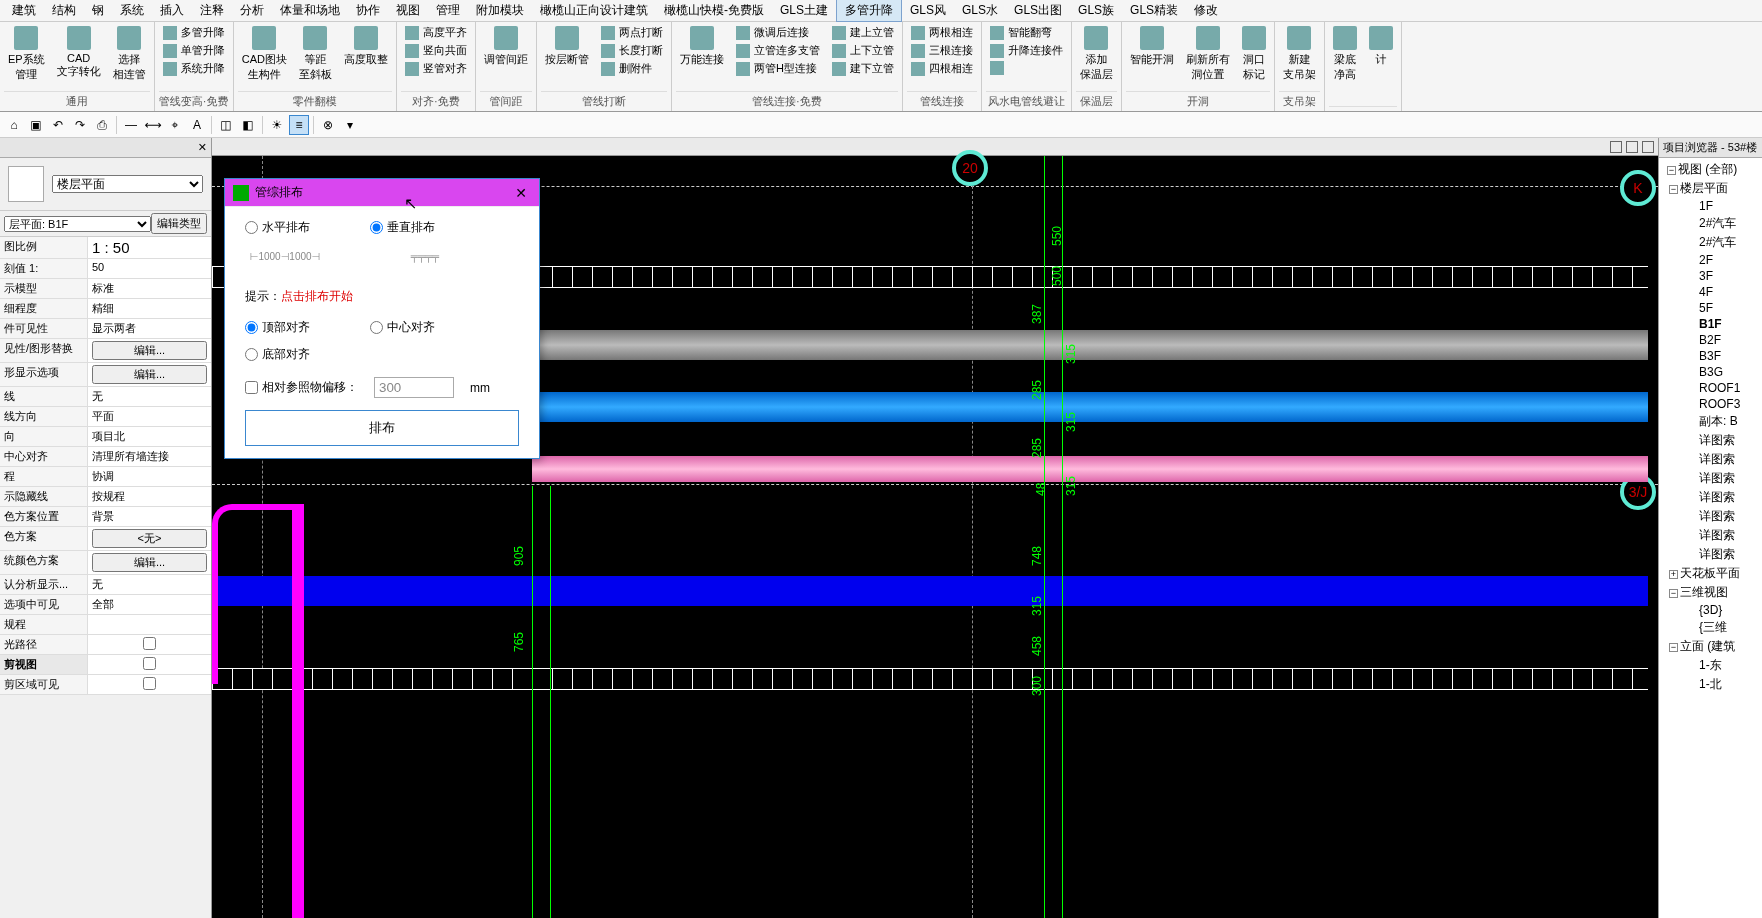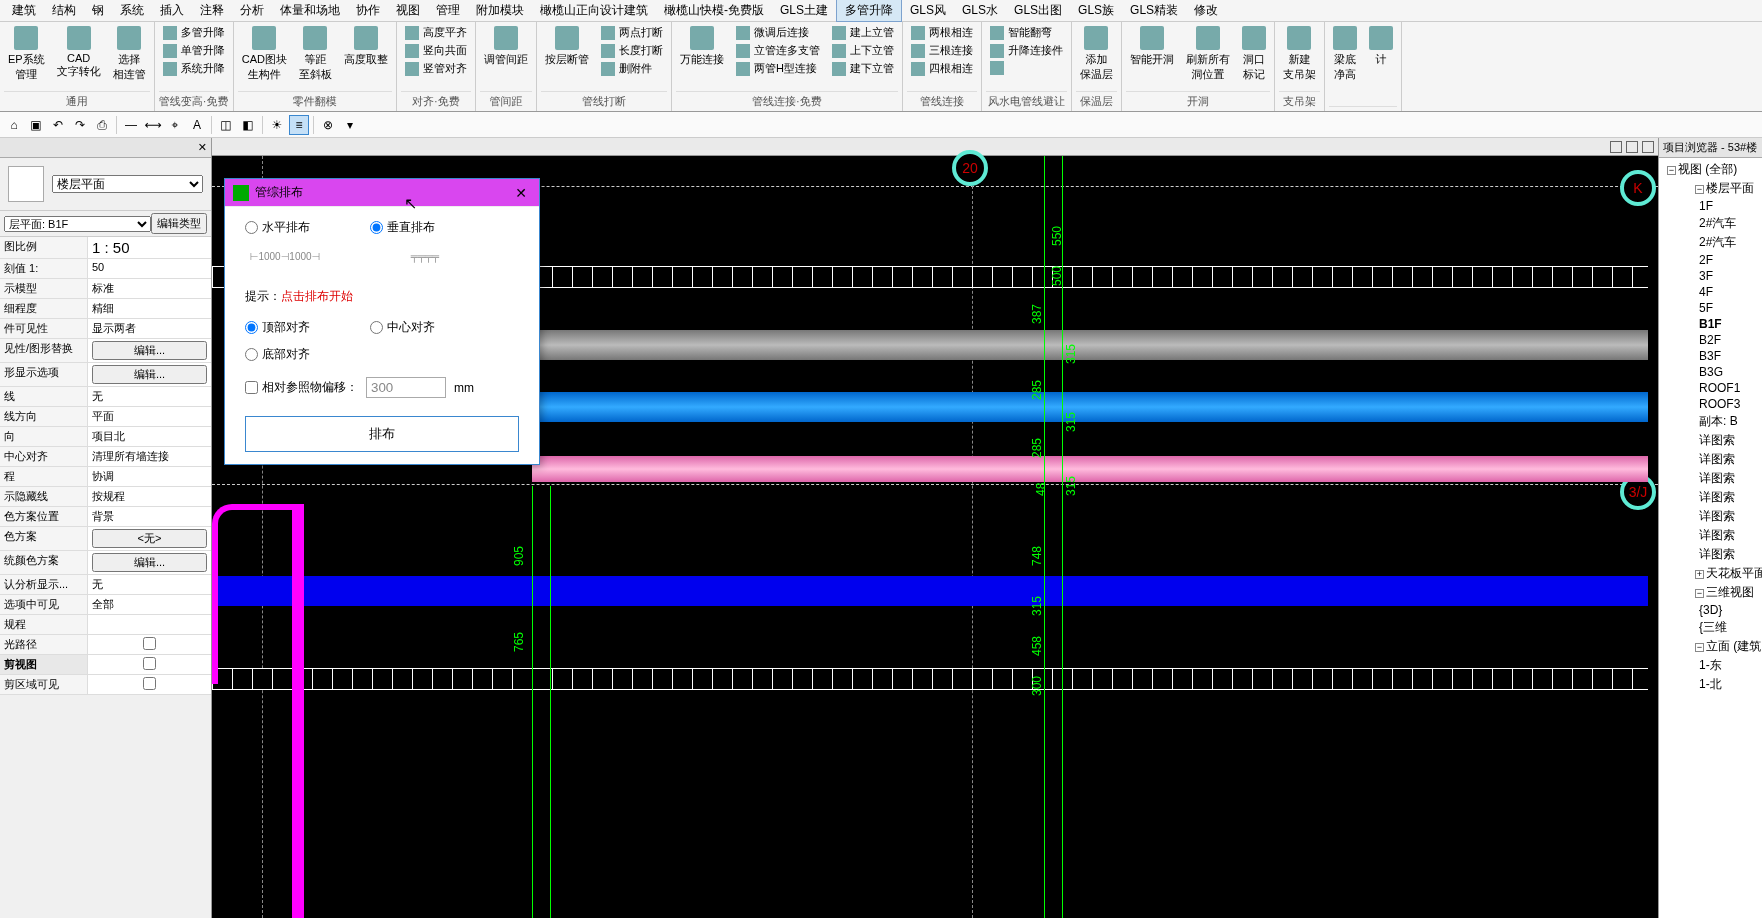--- a/index.html
+++ b/index.html
@@ -69,39 +69,39 @@
 .dim { position:absolute; color:#0f0; font-size:12px; }
 .dim.v { transform:rotate(-90deg); transform-origin:left top; }
 .gline-v { position:absolute; top:0; bottom:0; border-left:1px solid #0f0; }
 .gline-v2 { position:absolute; top:0; bottom:0; border-left:1px dashed #888; }
 
 .panel-right { width: 104px; background:#fff; border-left:1px solid #999; font-size:12px; overflow:hidden; }
 .panel-right .hdr { background:#e5e5e5; padding:2px 4px; font-size:11px; border-bottom:1px solid #aaa; white-space:nowrap; }
 .tree { padding:2px 0; }
 .tree .node { padding:1px 2px 1px 14px; white-space:nowrap; cursor:pointer; }
 .tree .node.l1 { padding-left:8px; }
-.tree .node.l2 { padding-left:36px; }
+.tree .node.l2 { padding-left:10px; }
 .tree .node.l3 { padding-left:40px; }
 .tree .node.sel { font-weight:bold; }
 .tree .exp { display:inline-block; width:9px; height:9px; border:1px solid #888; text-align:center; line-height:7px; font-size:9px; margin-right:2px; }
 
 
 .dialog { position:absolute; left:224px; top:178px; width:316px; background:#fff; border:1px solid #3a87cf; box-shadow:2px 2px 8px rgba(0,0,0,.3); z-index:100; }
 .dialog .titlebar { background:#d946ef; height:28px; display:flex; align-items:center; padding:4px 8px; border-bottom:1px solid #eee; }
 .dialog .titlebar .ico { width:16px; height:16px; background:#0a0; margin-right:6px; }
 .dialog .titlebar .ttl { flex:1; font-size:12px; }
 .dialog .titlebar .x { cursor:pointer; font-size:14px; padding:0 4px; }
 .dialog .body { padding:12px 20px; font-size:12px; }
 .dialog .radio-row { display:flex; gap:60px; margin-bottom:6px; }
 .dialog .radio-img { display:flex; gap:60px; margin-bottom:18px; }
 .dialog .radio-img .rimg { width:80px; height:28px; border:0; display:flex; align-items:center; justify-content:center; color:#888; font-size:10px; }
 .dialog .hint { margin:10px 0 14px; }
 .dialog .hint .red { color:#d00; }
 .dialog .align-row { display:flex; gap:60px; margin-bottom:10px; }
-.dialog .offset-row { display:flex; align-items:center; gap:8px; margin:14px 0 18px; }
+.dialog .offset-row { display:flex; align-items:center; gap:16px; margin:14px 0 12px; }
 .dialog .offset-row input[type=text] { width:80px; border:1px solid #aaa; padding:2px 4px; color:#888; }
 .dialog .go { width:100%; padding:8px; border:1px solid #3a87cf; background:#fff; cursor:pointer; font-size:13px; }
 .dialog label { display:flex; align-items:center; gap:4px; cursor:pointer; }
 
 .mouse-cursor { position:absolute; left:404px; top:194px; font-size:16px; pointer-events:none; z-index:200; }
 </style>
 </head>
 <body>
 
 <div class="menubar" id="menubar">

